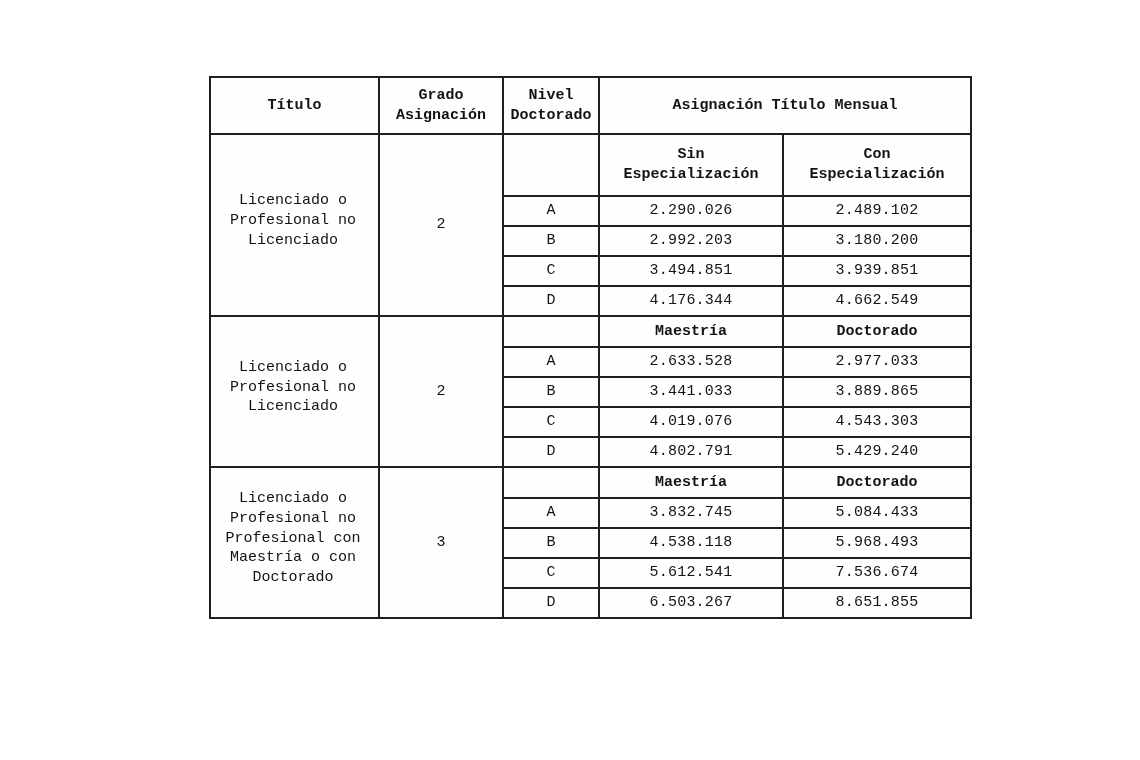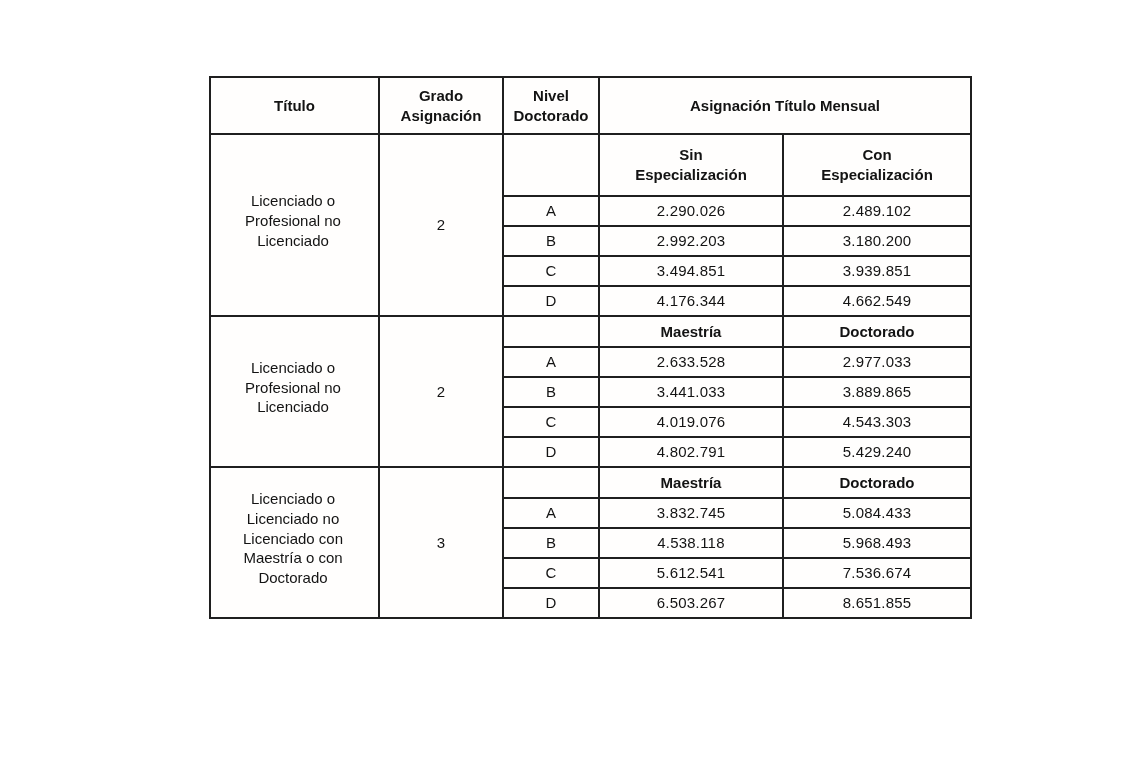--- a/index.html
+++ b/index.html
@@ -7,20 +7,21 @@
     width: 1140px; height: 760px;
     background: #ffffff;
     font-family: "Liberation Sans", sans-serif;
     color: #161616;
     overflow: hidden;
   }
   .page {
     position: relative;
     width: 1140px; height: 650px;
     background: #ffffff;
+    font-family: Liberation Mono, monospace;
   }
   table.salary-table {
     position: absolute;
     left: 209px; top: 76px;
     border-collapse: collapse;
     table-layout: fixed;
     width: 761px;
     background: #fffefd;
   }
   table.salary-table td {
@@ -145,21 +146,21 @@
         <td class="value-cell">4.019.076</td>
         <td class="value-cell">4.543.303</td>
       </tr>
       <tr class="data-row">
         <td class="nivel-cell">D</td>
         <td class="value-cell">4.802.791</td>
         <td class="value-cell">5.429.240</td>
       </tr>
 
       <tr class="subheader-row">
-        <td class="titulo-cell" rowspan="5">Licenciado o Licenciado no Licenciado con Maestría o con Doctorado</td>
+        <td class="titulo-cell" rowspan="5">Licenciado o Profesional no Profesional con Maestría o con Doctorado</td>
         <td class="grado-cell" rowspan="5">3</td>
         <td class="nivel-cell"></td>
         <td class="sub-cell">Maestría</td>
         <td class="sub-cell">Doctorado</td>
       </tr>
       <tr class="data-row">
         <td class="nivel-cell">A</td>
         <td class="value-cell">3.832.745</td>
         <td class="value-cell">5.084.433</td>
       </tr>

